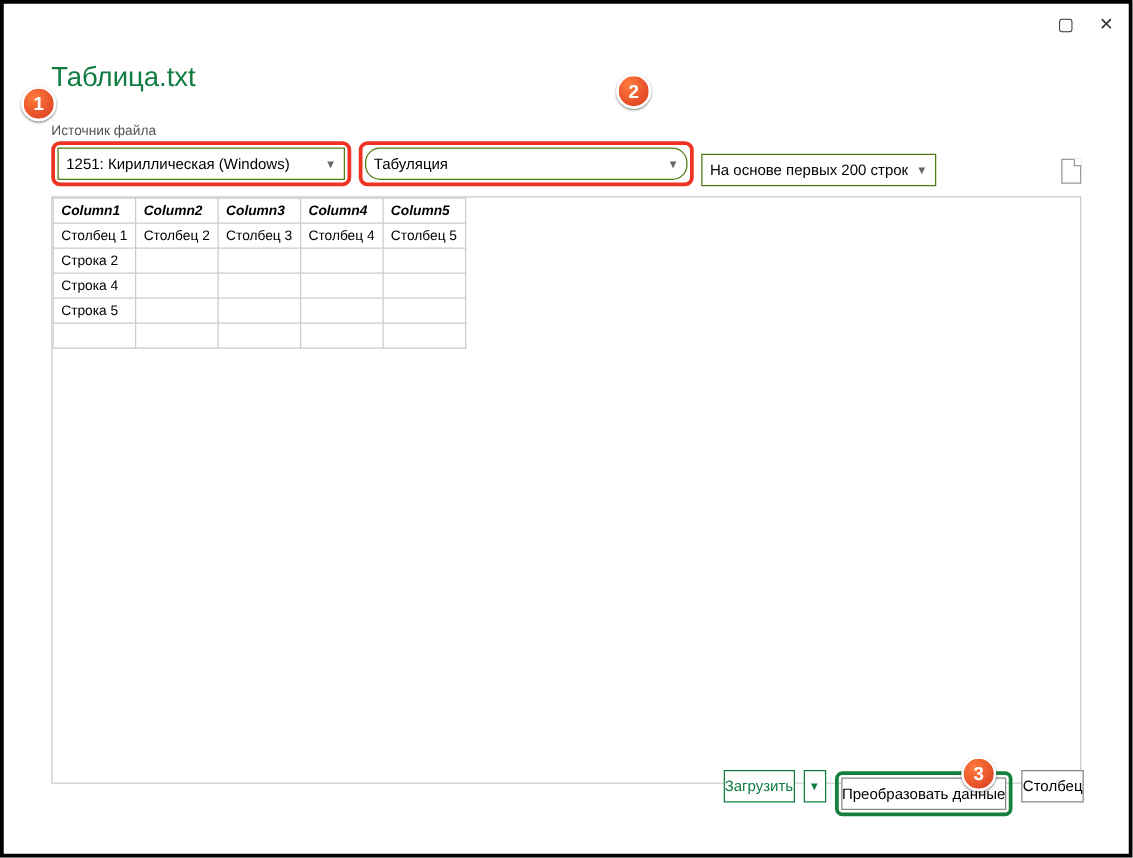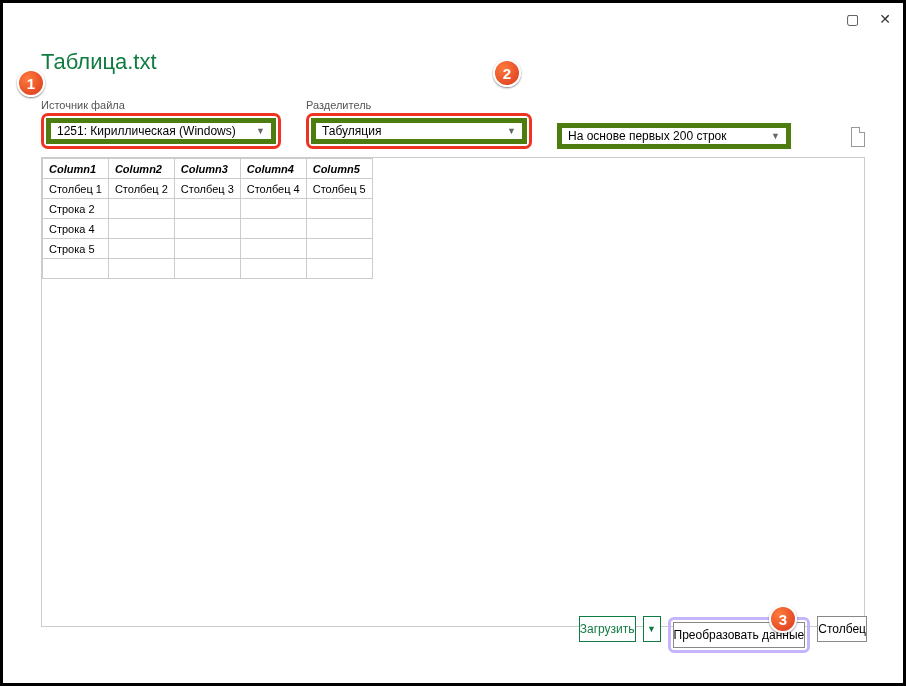--- a/index.html
+++ b/index.html
@@ -1,39 +1,39 @@
 <!DOCTYPE html>
 <html><head>
 <meta charset="utf-8">
 <style>
 * { box-sizing: border-box; margin: 0; padding: 0; font-family: "Segoe UI", Arial, sans-serif; }
 body { background: #fff; width: 906px; height: 686px; border: 3px solid #000; position: relative; }
 .titlebar { position: absolute; top: 8px; right: 12px; display: flex; gap: 20px; }
 .titlebar span { font-size: 14px; color: #333; cursor: pointer; }
 .content { padding: 40px 38px 18px 38px; height: 100%; display: flex; flex-direction: column; }
 .title { color: #107c41; font-size: 22px; font-weight: 400; margin-bottom: 4px; margin-top: 6px; }
-.row { display: flex; gap: 25px; align-items: flex-end; margin-bottom: 8px; }
+.row { display: flex; gap: 6px; align-items: flex-end; margin-bottom: 8px; }
 .group { display: flex; flex-direction: column; }
 .group-label { font-size: 11px; color: #555; margin-bottom: 2px; }
-.dropdown { border: 5px solid #4d7c0f; background: #fff; height: 26px; display: flex; align-items: center; padding: 0 6px; font-size: 12px; position: relative; cursor: pointer; }
+.dropdown { border: 1px solid #4d7c0f; background: #fff; height: 26px; display: flex; align-items: center; padding: 0 6px; font-size: 12px; position: relative; cursor: pointer; }
 .dropdown .caret { position: absolute; right: 6px; color: #666; font-size: 9px; }
 .dd1 { width: 230px; }
-.dd2 { width: 216px; }
-.dd3 { width: 234px; margin-top: 44px; }
+.dd2 { width: 258px; border-radius: 12px; }
+.dd3 { width: 188px; margin-top: 44px; }
 .highlight-box { border: 3px solid #e32; border-radius: 7px; padding: 2px; }
 table { border-collapse: collapse; font-size: 11px; }
 th, td { border: 1px solid #ccc; padding: 3px 6px; text-align: left; height: 20px; background: #fff; }
 th { background: #fff; font-weight: 600; font-style: italic; }
 td.empty { min-width: 60px; }
 .inner-box { border: 1px solid #ccc; flex: 1; margin-top: 0; margin-bottom: 38px; }
 .footer { position: absolute; bottom: 30px; right: 36px; display: flex; gap: 7px; align-items: center; }
 .btn { border: 1px solid #888; background: #fff; font-size: 12px; padding: 4px 0; cursor: pointer; height: 26px; display: flex; align-items: center; }
 .btn-green { color: #107c41; border-color: #107c41; }
 .btn-split { width: 18px; justify-content: center; padding: 0; }
-.highlight-btn { border: 3px solid #c4b5fd; border-radius: 6px; padding: 2px; margin-top: 12px; }
+.highlight-btn { border: 3px solid #15803d; border-radius: 6px; padding: 2px; margin-top: 12px; }
 .badge { position: absolute; width: 28px; height: 28px; border-radius: 50%; background: radial-gradient(circle at 35% 30%, #ff7a3c, #d9381e); border: 2px solid #fff; box-shadow: 0 1px 2px rgba(0,0,0,.5); color: #fff; font-weight: 700; font-size: 15px; display: flex; align-items: center; justify-content: center; z-index: 10; }
 .b1 { top: 66px; left: 14px; }
 .b2 { top: 56px; left: 490px; }
 .b3 { bottom: 50px; right: 106px; }
 .page-icon { margin-left: 10px; width: 16px; height: 20px; border: 1px solid #999; position: relative; cursor: pointer; align-self: flex-end; margin-bottom: 2px; }
 .page-icon::after { content: ""; position: absolute; right: -1px; top: -1px; width: 5px; height: 5px; border-left: 1px solid #999; border-bottom: 1px solid #999; background: #fff; }
 </style>
 </head>
 <body>
 
@@ -54,21 +54,20 @@
       <div class="group-label">Источник файла</div>
       <div class="highlight-box">
         <div class="dropdown dd1">
           <span>1251: Кириллическая (Windows)</span>
           <span class="caret">▼</span>
         </div>
       </div>
     </div>
 
     <div class="group">
-      <div class="group-label">Разделитель</div>
       <div class="highlight-box">
         <div class="dropdown dd2">
           <span>Табуляция</span>
           <span class="caret">▼</span>
         </div>
       </div>
     </div>
 
     <div class="group">
       <div class="dropdown dd3">

